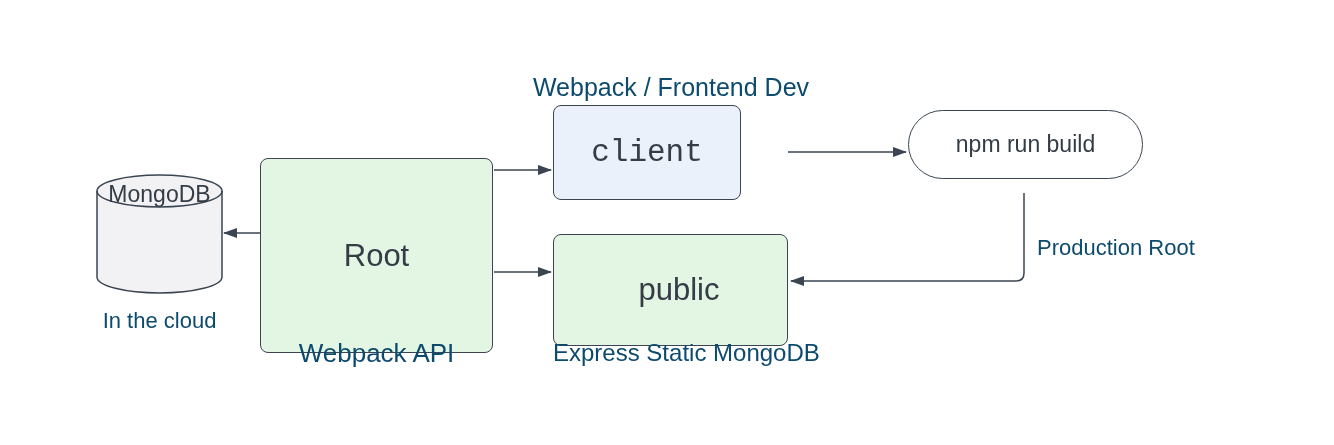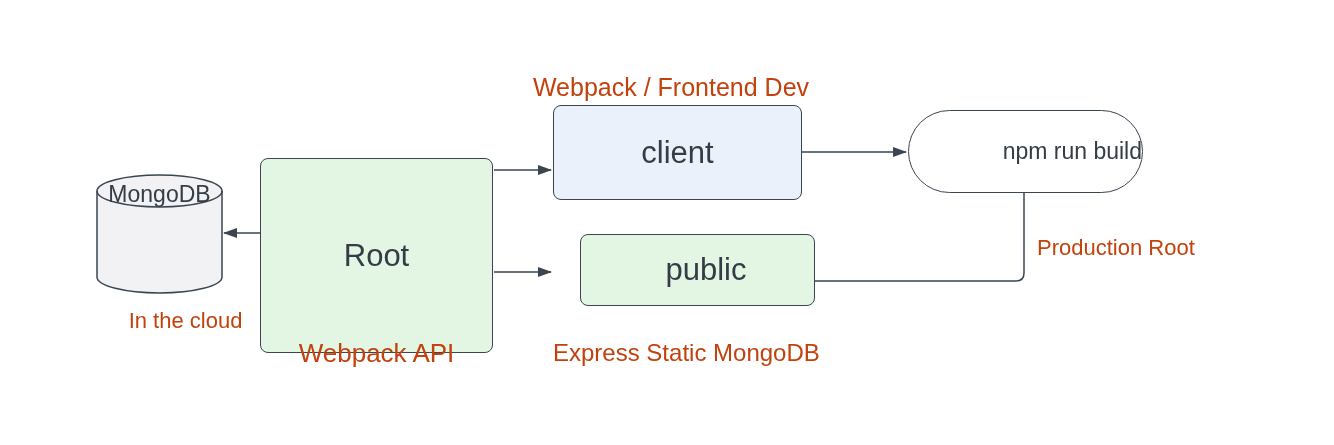--- a/index.html
+++ b/index.html
@@ -22,35 +22,35 @@
     justify-content: center;
     white-space: nowrap;
   }
   .node.green { background: #e3f6e3; border-radius: 8px; }
   .node.blue  { background: #eaf1fb; border-radius: 8px; }
   .node.pill  { background: #ffffff; border-radius: 42px; }
   .box-label { font-size: 31px; }
   .lbl {
     position: absolute;
     white-space: nowrap;
-    color: #c2410c;
+    color: #0c4a6e;
   }
   .center { text-align: center; }
 
   #root-box    { left: 260px; top: 143px; width: 233px; height: 195px; margin-top: 15px; }
-  #client-box  { left: 553px; top: 105px; width: 249px; height:  95px; }
-  #public-box  { left: 580px; top: 234px; width: 235px; height:  72px; padding-left: 17px; }
-  #npm-pill    { left: 908px; top: 110px; width: 235px; height:  83px; font-size: 23px; justify-content: flex-end; }
+  #client-box  { left: 553px; top: 105px; width: 188px; height:  95px; font-family: Liberation Mono, monospace; }
+  #public-box  { left: 553px; top: 234px; width: 235px; height:  112px; padding-left: 17px; }
+  #npm-pill    { left: 908px; top: 110px; width: 235px; height:  69px; font-size: 23px; }
 
   #mongodb-label {
     position: absolute; left: 97px; top: 181px; width: 125px; height: 120px;
     display: flex; justify-content: center;
     font-size: 23px;
   }
-  #in-the-cloud      { left:  97px; top: 308px; width: 125px; font-size: 22px; line-height: 26px; margin-left: 26px; }
+  #in-the-cloud      { left:  97px; top: 308px; width: 125px; font-size: 22px; line-height: 26px; }
   #webpack-label     { left: 521px; top:  72px; width: 300px; font-size: 25px; line-height: 30px; }
   #express-api       { left: 260px; top: 338px; width: 233px; font-size: 26px; line-height: 30px; }
   #express-static    { left: 553px; top: 339px; width: 235px; font-size: 24px; line-height: 28px; }
   #production-files  { left: 1037px; top: 235px; font-size: 22px; line-height: 26px; }
 </style>
 </head>
 <body>
 
 <div class="canvas">
 

